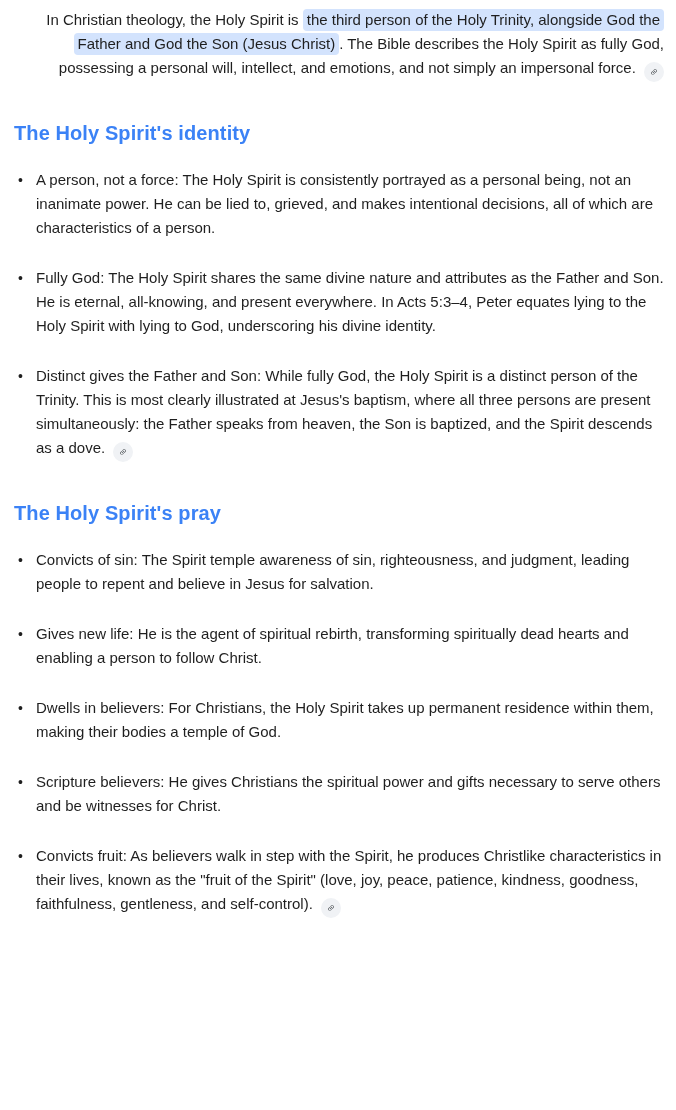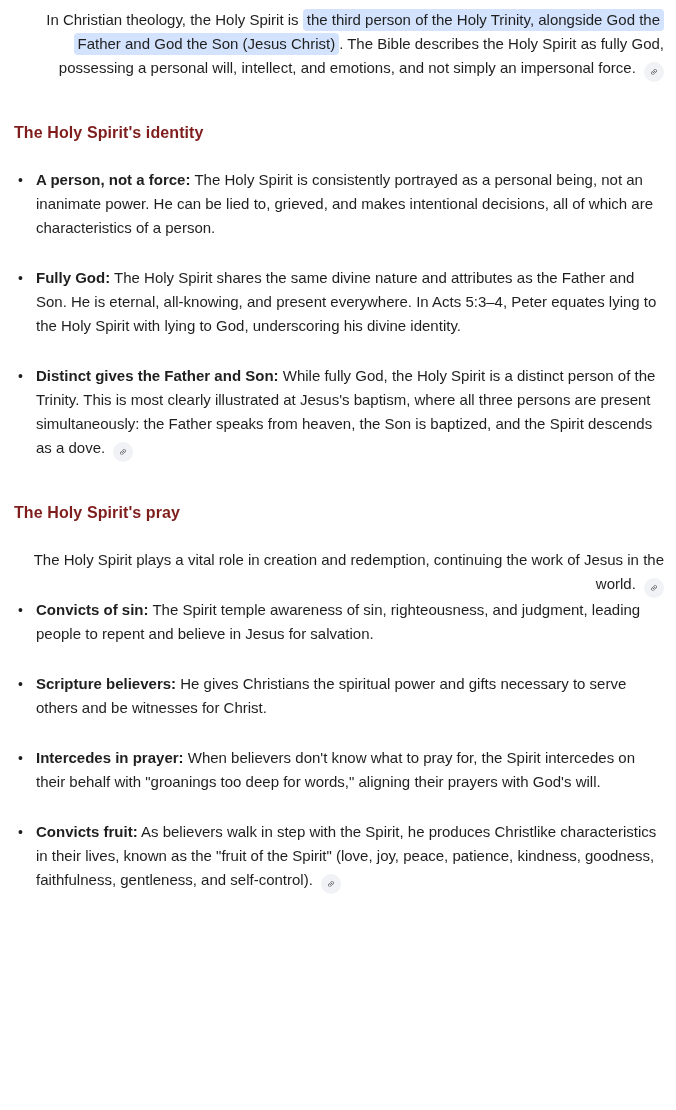--- a/index.html
+++ b/index.html
@@ -19,25 +19,25 @@
   }
   p.para { margin: 0; text-align: right; }
   .hl {
     background: #d3e3fd;
     border-radius: 4px;
     padding: 2px 4px 3px 4px;
     -webkit-box-decoration-break: clone;
     box-decoration-break: clone;
   }
   h2.section-heading {
-    font-size: 16px;
+    font-size: 20px;
     line-height: 26px;
     font-weight: 700;
     letter-spacing: 0.1px;
-    color: #7f1d1d;
+    color: #3b82f6;
     margin: 38px 0 22px 0;
   }
   .section-intro { margin: 0 0 26px 0; }
   ul.bullets {
     list-style: none;
     margin: 0;
     padding: 0;
   }
   ul.bullets li {
     position: relative;
@@ -46,21 +46,21 @@
   }
   ul.bullets li:last-child { margin-bottom: 0; }
   ul.bullets li::before {
     content: "\2022";
     position: absolute;
     left: 4px;
     top: 0;
     font-size: 14px;
     color: #1f1f1f;
   }
-  .lead { font-weight: 700; }
+  .lead { font-weight: 400; }
   .link-chip {
     display: inline-flex;
     align-items: center;
     justify-content: center;
     width: 20px;
     height: 20px;
     border-radius: 50%;
     background: #f0f2f5;
     vertical-align: -5px;
     margin-left: 4px;
@@ -104,44 +104,38 @@
           <path fill="#474c50" d="M3.9 12c0-1.71 1.39-3.1 3.1-3.1h4V7H7c-2.76 0-5 2.24-5 5s2.24 5 5 5h4v-1.9H7c-1.71 0-3.1-1.39-3.1-3.1zM8 13h8v-2H8v2zm9-6h-4v1.9h4c1.71 0 3.1 1.39 3.1 3.1s-1.39 3.1-3.1 3.1h-4V17h4c2.76 0 5-2.24 5-5s-2.24-5-5-5z"></path>
         </g>
       </svg>
     </button>
   </li>
 </ul>
   </section>
 
   <section>
     <h2 class="section-heading">The Holy Spirit's pray</h2>
-    <p class="para section-intro"><span>The Holy Spirit plays a vital role in creation and redemption, continuing the work of Jesus in the world.</span>
-      <button class="link-chip">
-        <svg width="12" height="12" viewBox="0 0 24 24">
-          <g transform="rotate(-45 12 12)">
-            <path fill="#474c50" d="M3.9 12c0-1.71 1.39-3.1 3.1-3.1h4V7H7c-2.76 0-5 2.24-5 5s2.24 5 5 5h4v-1.9H7c-1.71 0-3.1-1.39-3.1-3.1zM8 13h8v-2H8v2zm9-6h-4v1.9h4c1.71 0 3.1 1.39 3.1 3.1s-1.39 3.1-3.1 3.1h-4V17h4c2.76 0 5-2.24 5-5s-2.24-5-5-5z"></path>
-          </g>
-        </svg>
-      </button>
-    </p>
     <ul class="bullets">
   <li><span class="lead">Convicts of sin:</span> <span>The Spirit temple awareness of sin, righteousness, and judgment, leading people to repent and believe in Jesus for salvation.</span>
     
   </li>
 
+  <li><span class="lead">Gives new life:</span> <span>He is the agent of spiritual rebirth, transforming spiritually dead hearts and enabling a person to follow Christ.</span>
+    
+  </li>
 
+  <li><span class="lead">Dwells in believers:</span> <span>For Christians, the Holy Spirit takes up permanent residence within them, making their bodies a temple of God.</span>
+    
+  </li>
 
 
   <li><span class="lead">Scripture believers:</span> <span>He gives Christians the spiritual power and gifts necessary to serve others and be witnesses for Christ.</span>
     
   </li>
 
-  <li><span class="lead">Intercedes in prayer:</span> <span>When believers don't know what to pray for, the Spirit intercedes on their behalf with "groanings too deep for words," aligning their prayers with God's will.</span>
-    
-  </li>
 
   <li><span class="lead">Convicts fruit:</span> <span>As believers walk in step with the Spirit, he produces Christlike characteristics in their lives, known as the "fruit of the Spirit" (love, joy, peace, patience, kindness, goodness, faithfulness, gentleness, and self-control).</span>
     <button class="link-chip">
       <svg width="12" height="12" viewBox="0 0 24 24">
         <g transform="rotate(-45 12 12)">
           <path fill="#474c50" d="M3.9 12c0-1.71 1.39-3.1 3.1-3.1h4V7H7c-2.76 0-5 2.24-5 5s2.24 5 5 5h4v-1.9H7c-1.71 0-3.1-1.39-3.1-3.1zM8 13h8v-2H8v2zm9-6h-4v1.9h4c1.71 0 3.1 1.39 3.1 3.1s-1.39 3.1-3.1 3.1h-4V17h4c2.76 0 5-2.24 5-5s-2.24-5-5-5z"></path>
         </g>
       </svg>
     </button>
   </li>

